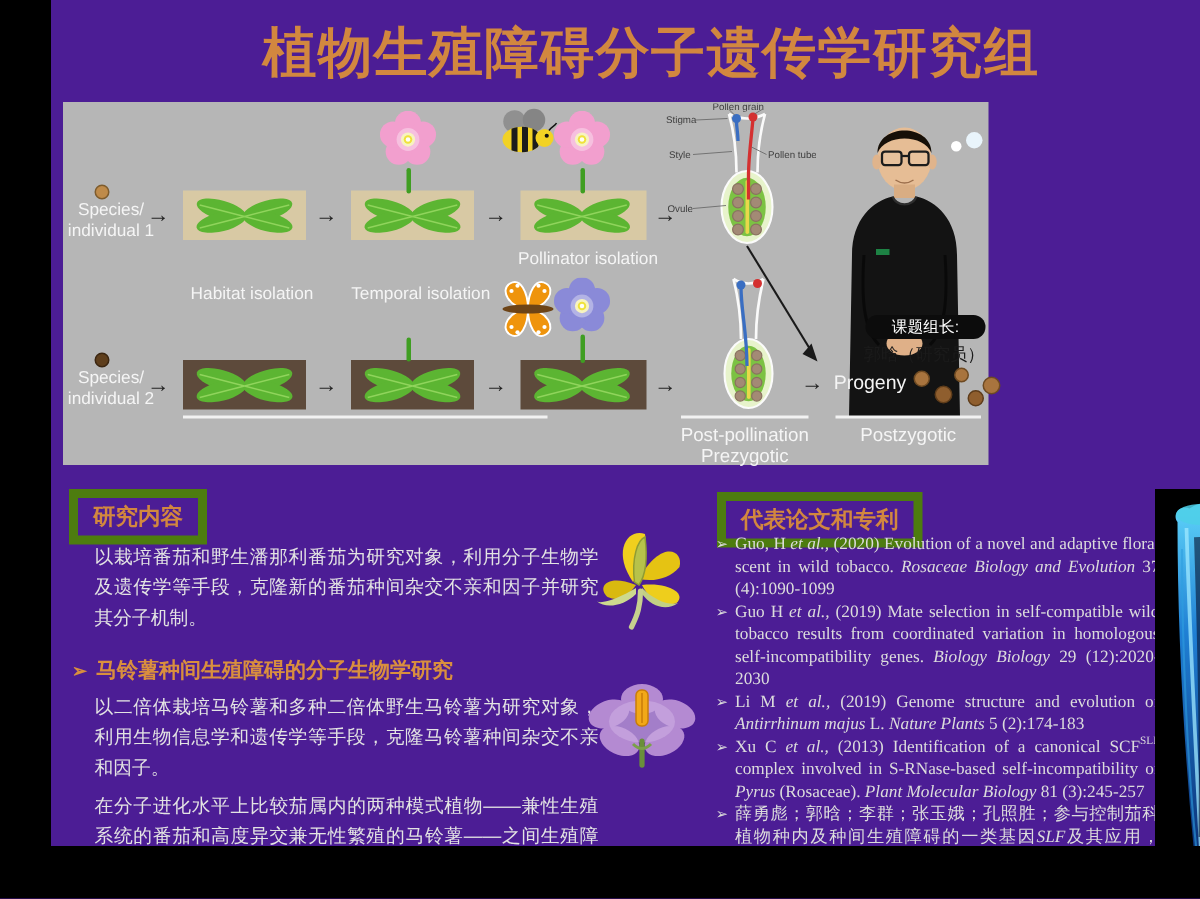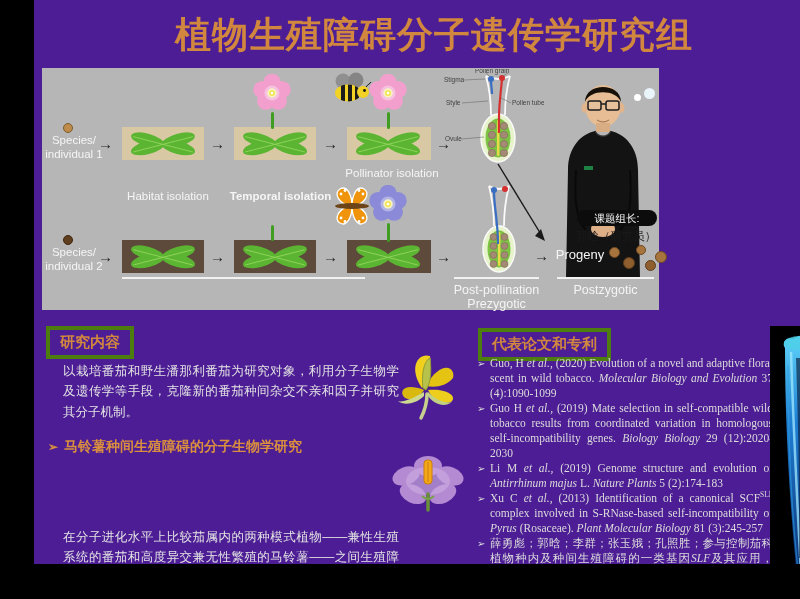--- a/index.html
+++ b/index.html
@@ -31,21 +31,21 @@
   .dot{position:absolute;border-radius:50%;}
 
   
   .bubble{left:628px;top:72px;width:170px;height:226px;background:#c3e5f6;border-radius:26px;
           color:#101010;box-sizing:border-box;padding:15px 12px 0 13px;}
   .bubble .q-head{font-size:13.5px;margin:0 0 8px 12px;}
   .bubble p{font-size:13.5px;line-height:1.62;margin:0;}
   .bubble p + p{margin-top:26px;}
 
   
-  .hbox{position:absolute;border:4px solid #4d7c0f;color:#d2873f;
+  .hbox{position:absolute;border:6px solid #4d7c0f;color:#d2873f;
         font-family:"Liberation Serif",serif;font-weight:bold;font-size:15px;
         padding:3px 10px;background:transparent;}
   .r-item{position:absolute;width:352px;}
   .r-title{color:#d98f3e;font-weight:bold;font-size:14px;font-family:"Liberation Serif",serif;}
   .r-title .bul{margin-right:6px;font-size:12px;}
   .r-body{margin:5px 0 0 15px;width:336px;color:#e3e3e3;font-size:12.5px;line-height:1.62;
           text-align:justify;font-family:"Liberation Sans",sans-serif;}
 
   .pub-list{position:absolute;left:443px;top:356px;width:296px;margin:0;padding:0;list-style:none;
             color:#dcdcdc;font-family:"Liberation Serif",serif;font-size:11.5px;line-height:15px;
@@ -194,21 +194,21 @@
           <circle cx="30" cy="9" r="1.4"></circle>
         <circle cx="8" cy="33" r="1.4"></circle>
           <circle cx="12" cy="36.5" r="1.4"></circle>
           <circle cx="26" cy="36.5" r="1.4"></circle>
           <circle cx="30" cy="33" r="1.4"></circle>
       </g>
     </svg>
     <span class="arrow" style="left:394px;top:181px;">→</span>
 
     <div class="dlabel" style="left:76px;top:122px;width:100px;">Habitat isolation</div>
-    <div class="dlabel" style="left:186px;top:122px;width:105px;font-weight:bold;">Temporal isolation</div>
+    <div class="dlabel" style="left:186px;top:122px;width:105px;">Temporal isolation</div>
     <div class="dlabel" style="left:297px;top:99px;width:106px;">Pollinator isolation</div>
 
     <svg class="abs" style="left:400px;top:1px;width:102px;height:100px;" viewBox="0 0 102 100">
       <path d="M44 7 C47 18 49 30 49 46" stroke="#fafafa" stroke-width="1.8" fill="none"></path>
       <path d="M68 7 C65 18 63 30 63 46" stroke="#fafafa" stroke-width="1.8" fill="none"></path>
       <path d="M44 7 Q56 13 68 7" stroke="#fafafa" stroke-width="1.8" fill="none"></path>
       <ellipse cx="56" cy="69" rx="17" ry="24" fill="#e7f3cb" stroke="#fbfbfb" stroke-width="1.4"></ellipse>
       <ellipse cx="56" cy="69" rx="12.5" ry="19.5" fill="#7cc243"></ellipse>
       <rect x="55" y="51" width="2.4" height="36" rx="1.2" fill="#e8d84a"></rect>
       <g fill="#a38a75" stroke="#8a7260" stroke-width="0.8">
@@ -317,20 +317,21 @@
 
   <div>
     <div class="hbox" style="left:12px;top:326px;">研究内容</div>
 
     <div class="r-item" style="left:14px;top:356px;">
       <div class="r-body">以栽培番茄和野生潘那利番茄为研究对象，利用分子生物学及遗传学等手段，克隆新的番茄种间杂交不亲和因子并研究其分子机制。</div>
     </div>
 
     <div class="r-item" style="left:14px;top:438px;">
       <div class="r-title"><span class="bul">➢</span><span>马铃薯种间生殖障碍的分子生物学研究</span></div>
+      <div class="r-body">以二倍体栽培马铃薯和多种二倍体野生马铃薯为研究对象，利用生物信息学和遗传学等手段，克隆马铃薯种间杂交不亲和因子。</div>
     </div>
 
     <div class="r-item" style="left:14px;top:522px;">
       <div class="r-body">在分子进化水平上比较茄属内的两种模式植物——兼性生殖系统的番茄和高度异交兼无性繁殖的马铃薯——之间生殖障碍的异同。</div>
     </div>
   </div>
 
   <svg class="abs" style="left:356px;top:346px;width:76px;height:78px;" viewBox="0 0 76 78">
     <path d="M32 42 C18 22 28 6 40 10 C42 24 40 34 32 42 Z" fill="#f0cf1e"></path>
     <path d="M36 40 C50 14 66 20 63 32 C56 40 46 42 36 40 Z" fill="#e5c313"></path>
@@ -353,21 +354,21 @@
     <ellipse cx="42" cy="29" rx="22" ry="14" fill="#c9a8e0" opacity="0.7"></ellipse>
     <rect x="38" y="8" width="8" height="24" rx="3.5" fill="#f2a818" stroke="#c97d0a" stroke-width="1"></rect>
     <line x1="42" y1="10" x2="42" y2="30" stroke="#c97d0a" stroke-width="1"></line>
     <path d="M42 42 L42 58" stroke="#6a8f3a" stroke-width="3.5" stroke-linecap="round"></path>
     <path d="M36 44 Q42 50 48 44" stroke="#7ba04a" stroke-width="2" fill="none"></path>
   </svg>
 
   <div>
     <div class="hbox" style="left:444px;top:328px;">代表论文和专利</div>
     <ul class="pub-list">
-        <li><span class="pbullet">➢</span><span class="s-n">Guo, H </span><span class="s-i">et al.,</span><span class="s-n"> (2020) Evolution of a novel and adaptive floral scent in wild tobacco. </span><span class="s-i">Molecular Biology and Evolution</span><span class="s-n"> 37 (4):1090-1099</span></li>
+        <li><span class="pbullet">➢</span><span class="s-n">Guo, H </span><span class="s-i">et al.,</span><span class="s-n"> (2020) Evolution of a novel and adaptive floral scent in wild tobacco. </span><span class="s-i">Rosaceae Biology and Evolution</span><span class="s-n"> 37 (4):1090-1099</span></li>
         <li><span class="pbullet">➢</span><span class="s-n">Guo H </span><span class="s-i">et al.,</span><span class="s-n"> (2019) Mate selection in self-compatible wild tobacco results from coordinated variation in homologous self-incompatibility genes. </span><span class="s-i">Biology Biology</span><span class="s-n"> 29 (12):2020-2030</span></li>
         <li><span class="pbullet">➢</span><span class="s-n">Li M </span><span class="s-i">et al.,</span><span class="s-n"> (2019) Genome structure and evolution of </span><span class="s-i">Antirrhinum majus</span><span class="s-n"> L. </span><span class="s-i">Nature Plants</span><span class="s-n"> 5 (2):174-183</span></li>
         <li><span class="pbullet">➢</span><span class="s-n">Xu C </span><span class="s-i">et al.,</span><span class="s-n"> (2013) Identification of a canonical SCF</span><span class="s-sup">SLF</span><span class="s-n"> complex involved in S-RNase-based self-incompatibility of </span><span class="s-i">Pyrus</span><span class="s-n"> (Rosaceae). </span><span class="s-i">Plant Molecular Biology</span><span class="s-n"> 81 (3):245-257</span></li>
         <li><span class="pbullet">➢</span><span class="s-n">薛勇彪；郭晗；李群；张玉娥；孔照胜；参与控制茄科植物种内及种间生殖障碍的一类基因</span><span class="s-i">SLF</span><span class="s-n">及其应用，2015-4-22，中国，ZL201310426075.1</span></li>
       </ul>
   </div>
 
   <svg class="abs" style="left:736px;top:326px;width:64px;height:273px;" viewBox="0 0 64 273">
     <defs>
       <linearGradient id="bluegrad" x1="0" y1="0" x2="0" y2="1">

